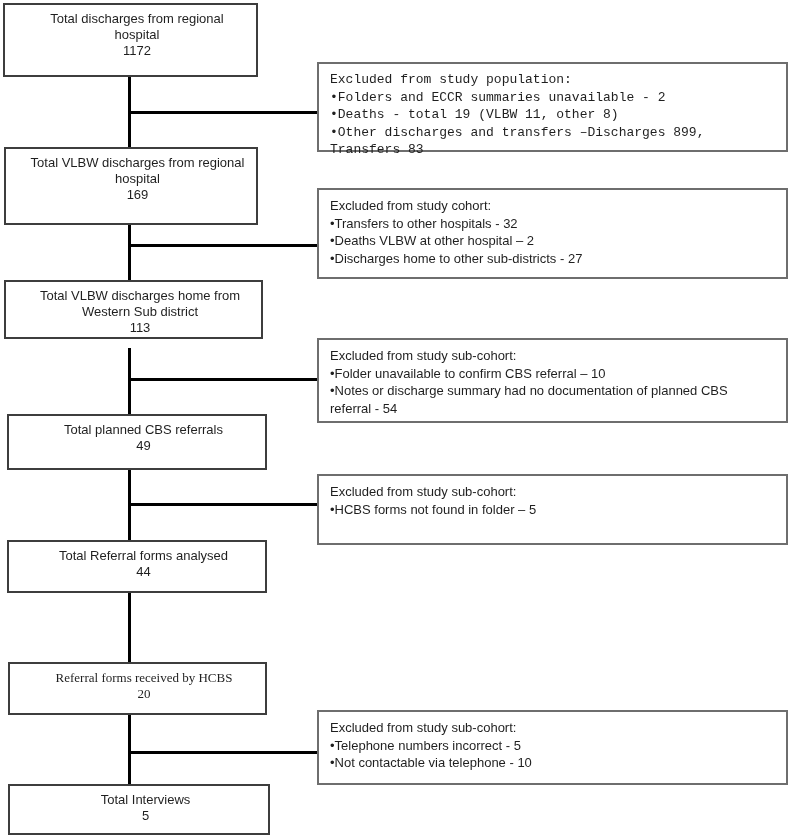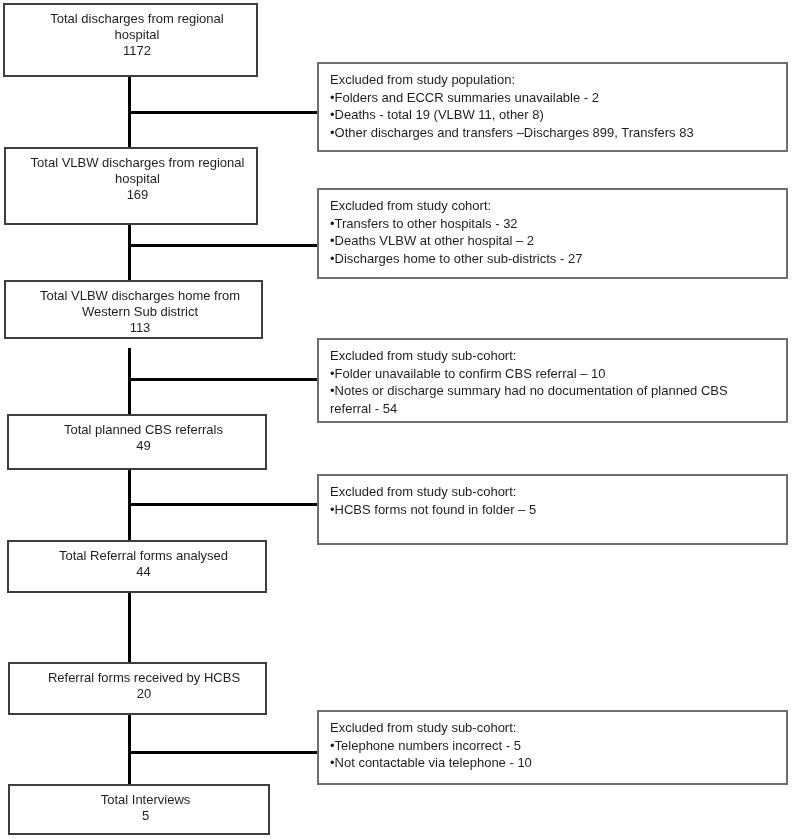--- a/index.html
+++ b/index.html
@@ -83,31 +83,31 @@
   <div class="fbox" style="left:7px; top:414px; width:260px; height:56px;">
     <div>Total planned CBS referrals</div>
     <div>49</div>
   </div>
 
   <div class="fbox" style="left:7px; top:540px; width:260px; height:53px;">
     <div>Total Referral forms analysed</div>
     <div>44</div>
   </div>
 
-  <div class="fbox" style="left:8px; top:662px; width:259px; height:53px;">
+  <div class="fbox" style="left:8px; top:662px; width:259px; height:53px;font-family:Liberation Serif, serif;">
     <div>Referral forms received by HCBS</div>
     <div>20</div>
   </div>
 
   <div class="fbox" style="left:8px; top:784px; width:262px; height:51px;">
     <div>Total Interviews</div>
     <div>5</div>
   </div>
 
-  <div class="ebox" style="left:317px; top:62px; width:471px; height:90px;">
+  <div class="ebox" style="left:317px; top:62px; width:471px; height:90px;font-family:Liberation Mono, monospace;">
     <div>Excluded from study population:</div>
     <div>•Folders and ECCR summaries unavailable - 2</div>
     <div>•Deaths - total 19 (VLBW 11, other 8)</div>
     <div>•Other discharges and transfers –Discharges 899, Transfers 83</div>
   </div>
 
   <div class="ebox" style="left:317px; top:188px; width:471px; height:91px;">
     <div>Excluded from study cohort:</div>
     <div>•Transfers to other hospitals - 32</div>
     <div>•Deaths VLBW at other hospital – 2</div>

